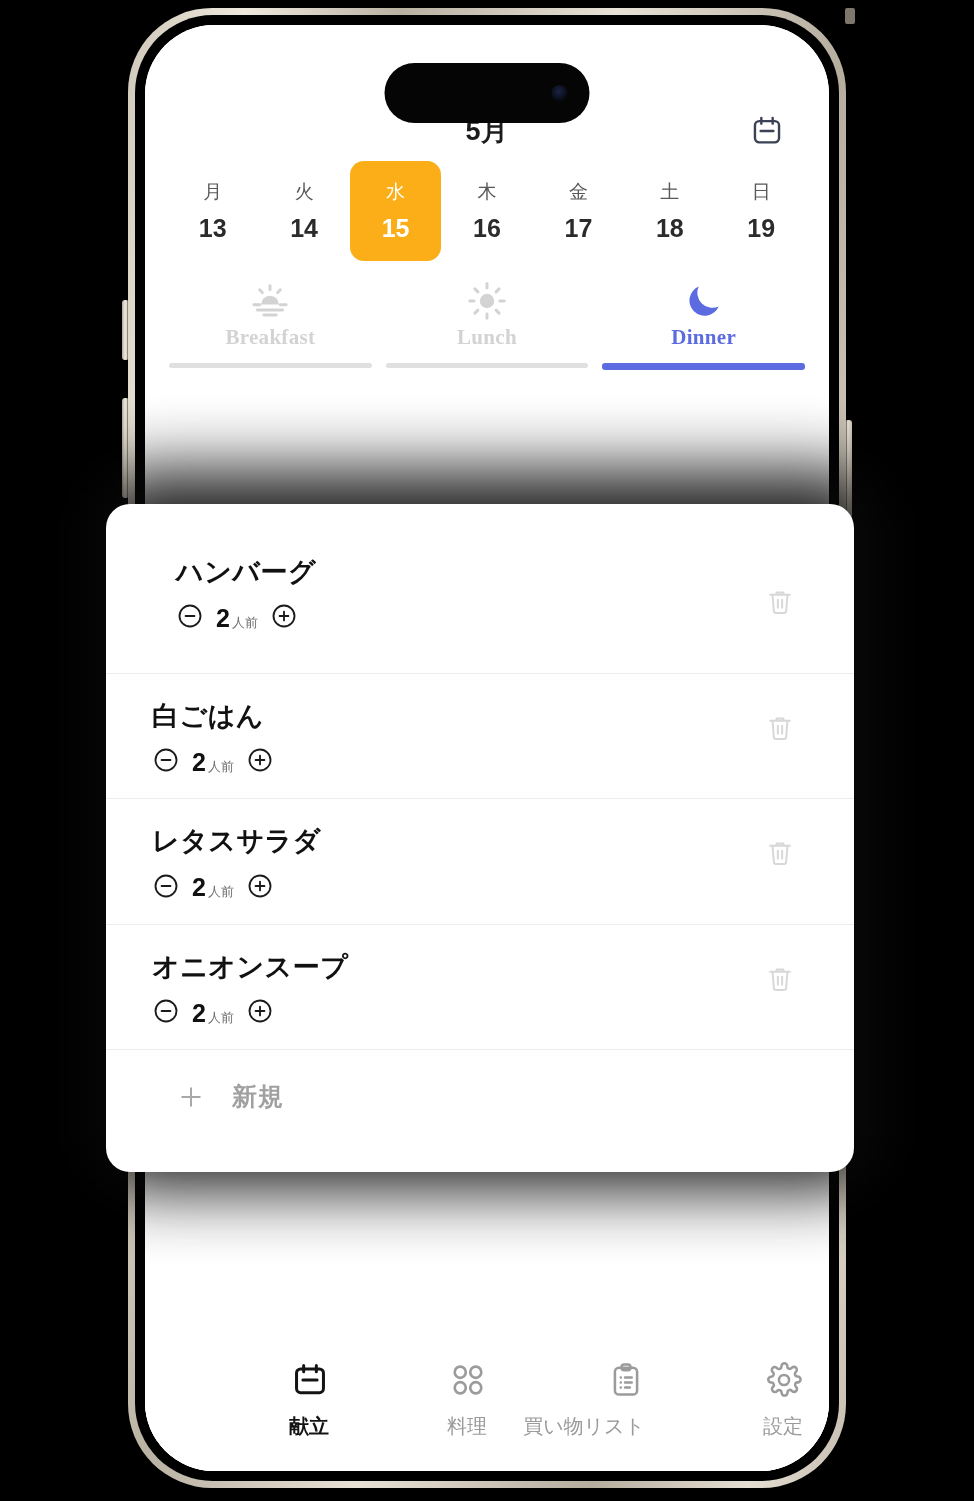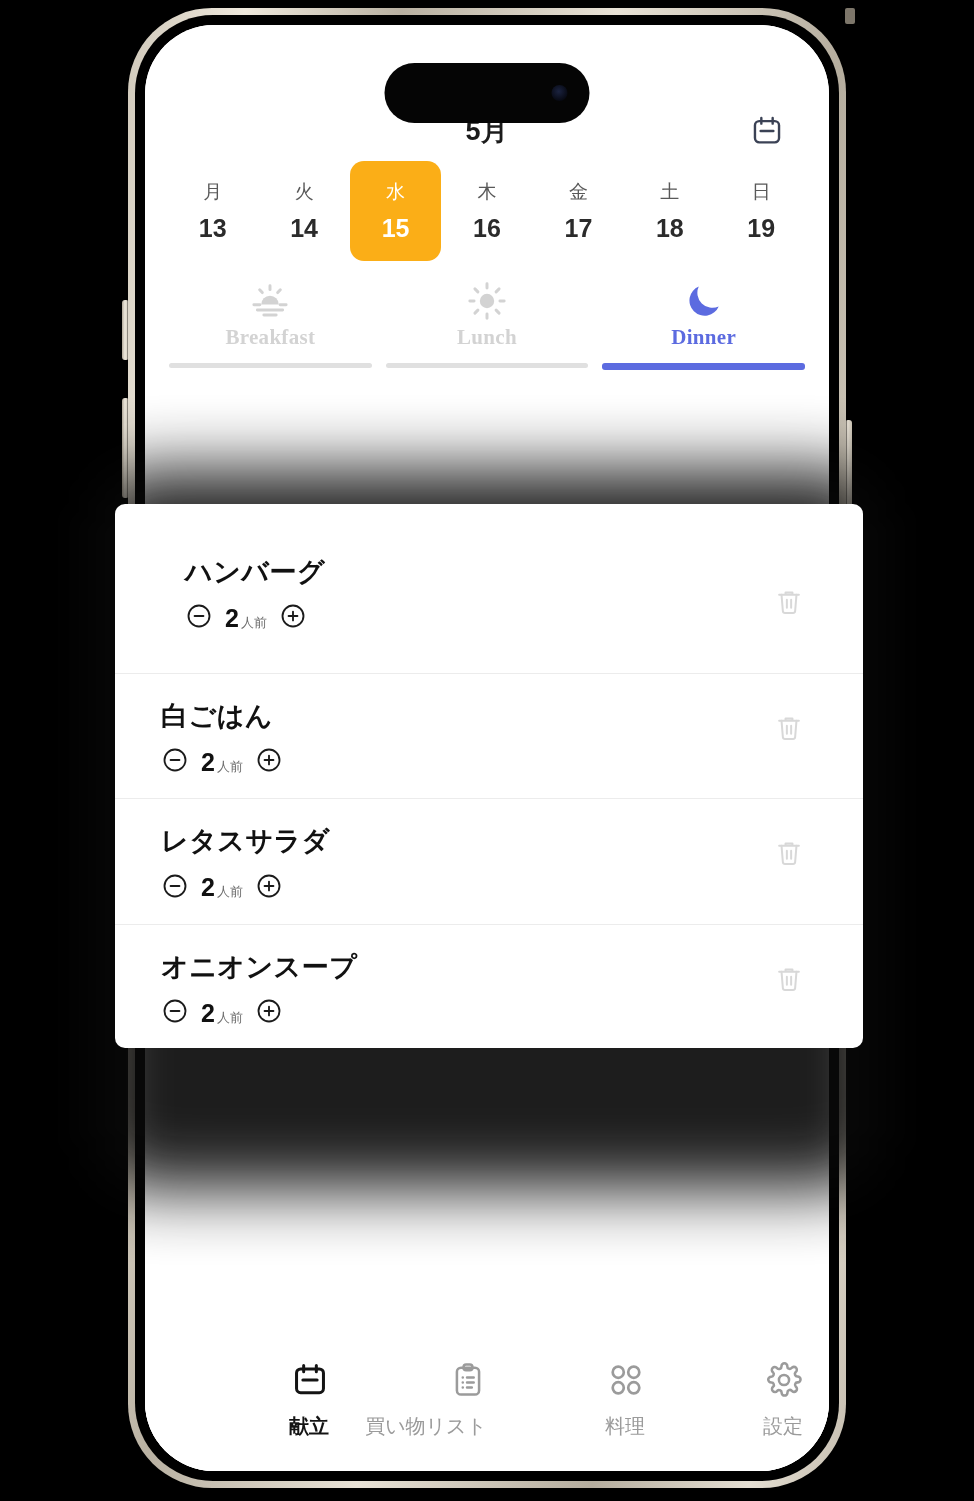--- a/index.html
+++ b/index.html
@@ -222,26 +222,26 @@
     width: 790px;
     height: 720px;
     border-radius: 46px;
     background: #0a0a0a;
     filter: blur(34px);
     opacity: .92;
     z-index: 10;
   }
   #card {
     position: absolute;
-    left: 115px;
+    left: 106px;
     top: 504px;
     width: 748px;
-    height: 544px;
+    height: 668px;
     background: #ffffff;
-    border-radius: 10px;
+    border-radius: 24px;
     z-index: 11;
     padding: 44px 0 0;
     overflow: hidden;
   }
 
   .dish {
     position: relative;
     padding: 8px 56px 20px 70px;
     min-height: 125px;
   }
@@ -394,35 +394,35 @@
 
           <div id="tabbar">
               <div class="tab active">
                 <span><svg width="38" height="38" viewBox="0 0 24 24" fill="none" stroke="#141414" stroke-width="1.9" stroke-linecap="round" stroke-linejoin="round">
                     <rect x="3.5" y="5" width="17" height="15" rx="2.6"></rect>
                     <path d="M8 2.8v4M16 2.8v4M7.5 12h9"></path>
                   </svg></span>
                 <span class="tab-label">献立</span>
               </div>
               <div class="tab">
-                <span><svg width="38" height="38" viewBox="0 0 24 24" fill="none" stroke="#9b9b9b" stroke-width="1.6" stroke-linecap="round" stroke-linejoin="round">
-                    <rect x="5" y="4.2" width="14" height="17" rx="2.6"></rect>
-                    <rect x="9.2" y="2.2" width="5.6" height="3.6" rx="1.6"></rect>
-                    <path d="M8.7 10.4h.02M8.7 13.6h.02M8.7 16.8h.02M11.4 10.4h4.2M11.4 13.6h4.2M11.4 16.8h3"></path>
-                  </svg></span>
-                <span class="tab-label">買い物リスト</span>
-              </div>
-              <div class="tab">
                 <span><svg width="38" height="38" viewBox="0 0 24 24" fill="none" stroke="#9b9b9b" stroke-width="1.7" stroke-linecap="round" stroke-linejoin="round">
                     <rect x="3.6" y="3.6" width="7" height="7" rx="3.5"></rect>
                     <rect x="13.4" y="3.6" width="7" height="7" rx="3.5"></rect>
                     <rect x="3.6" y="13.4" width="7" height="7" rx="3.5"></rect>
                     <rect x="13.4" y="13.4" width="7" height="7" rx="3.5"></rect>
                   </svg></span>
                 <span class="tab-label">料理</span>
+              </div>
+              <div class="tab">
+                <span><svg width="38" height="38" viewBox="0 0 24 24" fill="none" stroke="#9b9b9b" stroke-width="1.6" stroke-linecap="round" stroke-linejoin="round">
+                    <rect x="5" y="4.2" width="14" height="17" rx="2.6"></rect>
+                    <rect x="9.2" y="2.2" width="5.6" height="3.6" rx="1.6"></rect>
+                    <path d="M8.7 10.4h.02M8.7 13.6h.02M8.7 16.8h.02M11.4 10.4h4.2M11.4 13.6h4.2M11.4 16.8h3"></path>
+                  </svg></span>
+                <span class="tab-label">買い物リスト</span>
               </div>
               <div class="tab">
                 <span><svg width="38" height="38" viewBox="0 0 24 24" fill="none" stroke="#9b9b9b" stroke-width="1.6" stroke-linecap="round" stroke-linejoin="round">
                     <circle cx="12" cy="12" r="3.2"></circle>
                     <path d="M19.1 14.4a1.5 1.5 0 0 0 .3 1.7l.1.1a1.85 1.85 0 1 1-2.6 2.6l-.1-.1a1.5 1.5 0 0 0-1.7-.3 1.5 1.5 0 0 0-.9 1.4v.2a1.85 1.85 0 0 1-3.7 0v-.1a1.5 1.5 0 0 0-1-1.4 1.5 1.5 0 0 0-1.7.3l-.1.1a1.85 1.85 0 1 1-2.6-2.6l.1-.1a1.5 1.5 0 0 0 .3-1.7 1.5 1.5 0 0 0-1.4-.9h-.2a1.85 1.85 0 0 1 0-3.7h.1a1.5 1.5 0 0 0 1.4-1 1.5 1.5 0 0 0-.3-1.7l-.1-.1a1.85 1.85 0 1 1 2.6-2.6l.1.1a1.5 1.5 0 0 0 1.7.3h.1a1.5 1.5 0 0 0 .9-1.4v-.2a1.85 1.85 0 0 1 3.7 0v.1a1.5 1.5 0 0 0 .9 1.4 1.5 1.5 0 0 0 1.7-.3l.1-.1a1.85 1.85 0 1 1 2.6 2.6l-.1.1a1.5 1.5 0 0 0-.3 1.7v.1a1.5 1.5 0 0 0 1.4.9h.2a1.85 1.85 0 0 1 0 3.7h-.1a1.5 1.5 0 0 0-1.4.9z"></path>
                   </svg></span>
                 <span class="tab-label">設定</span>
               </div>
             </div>
 

